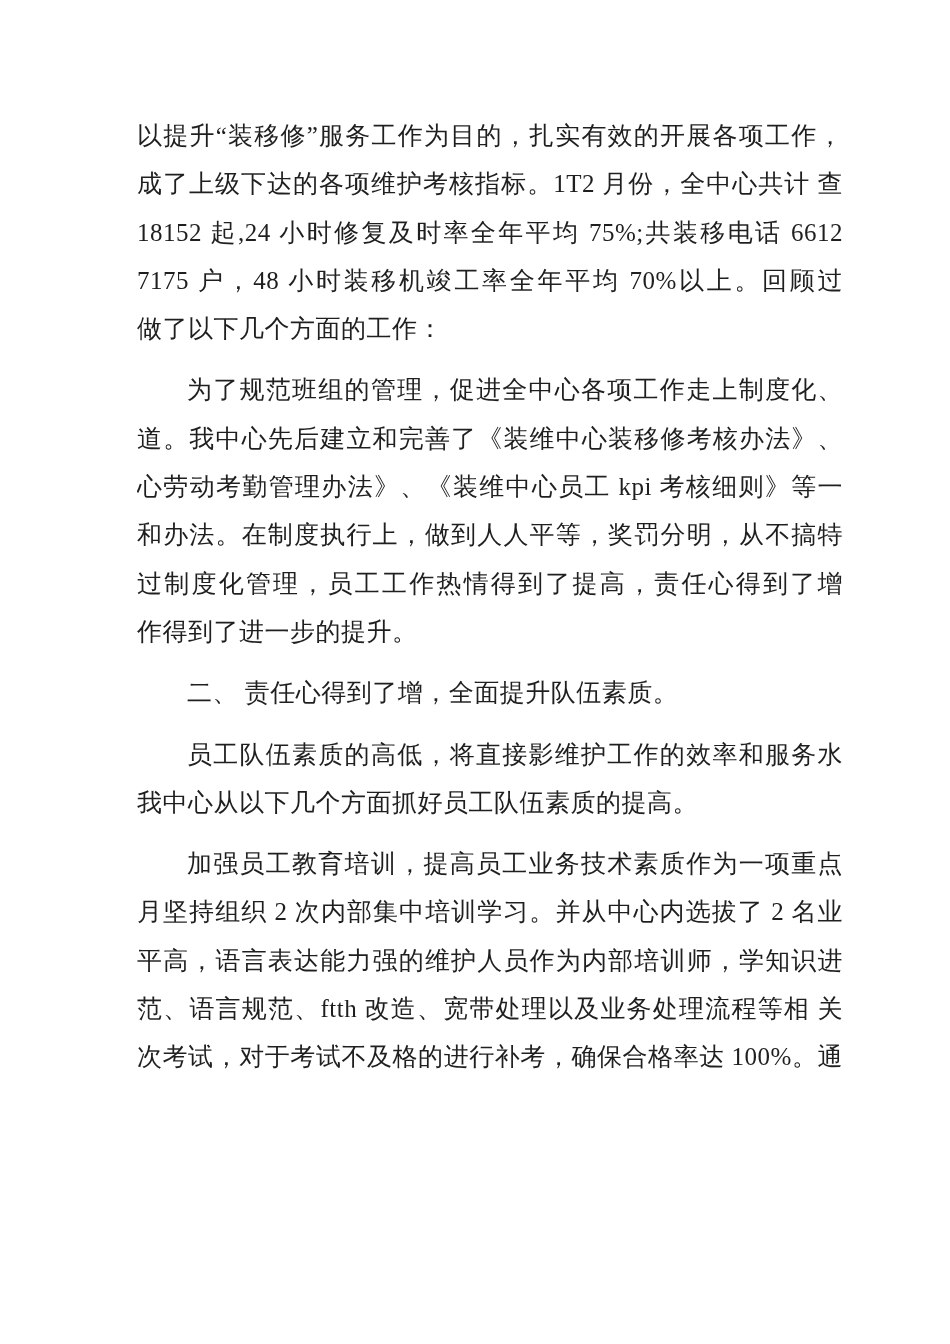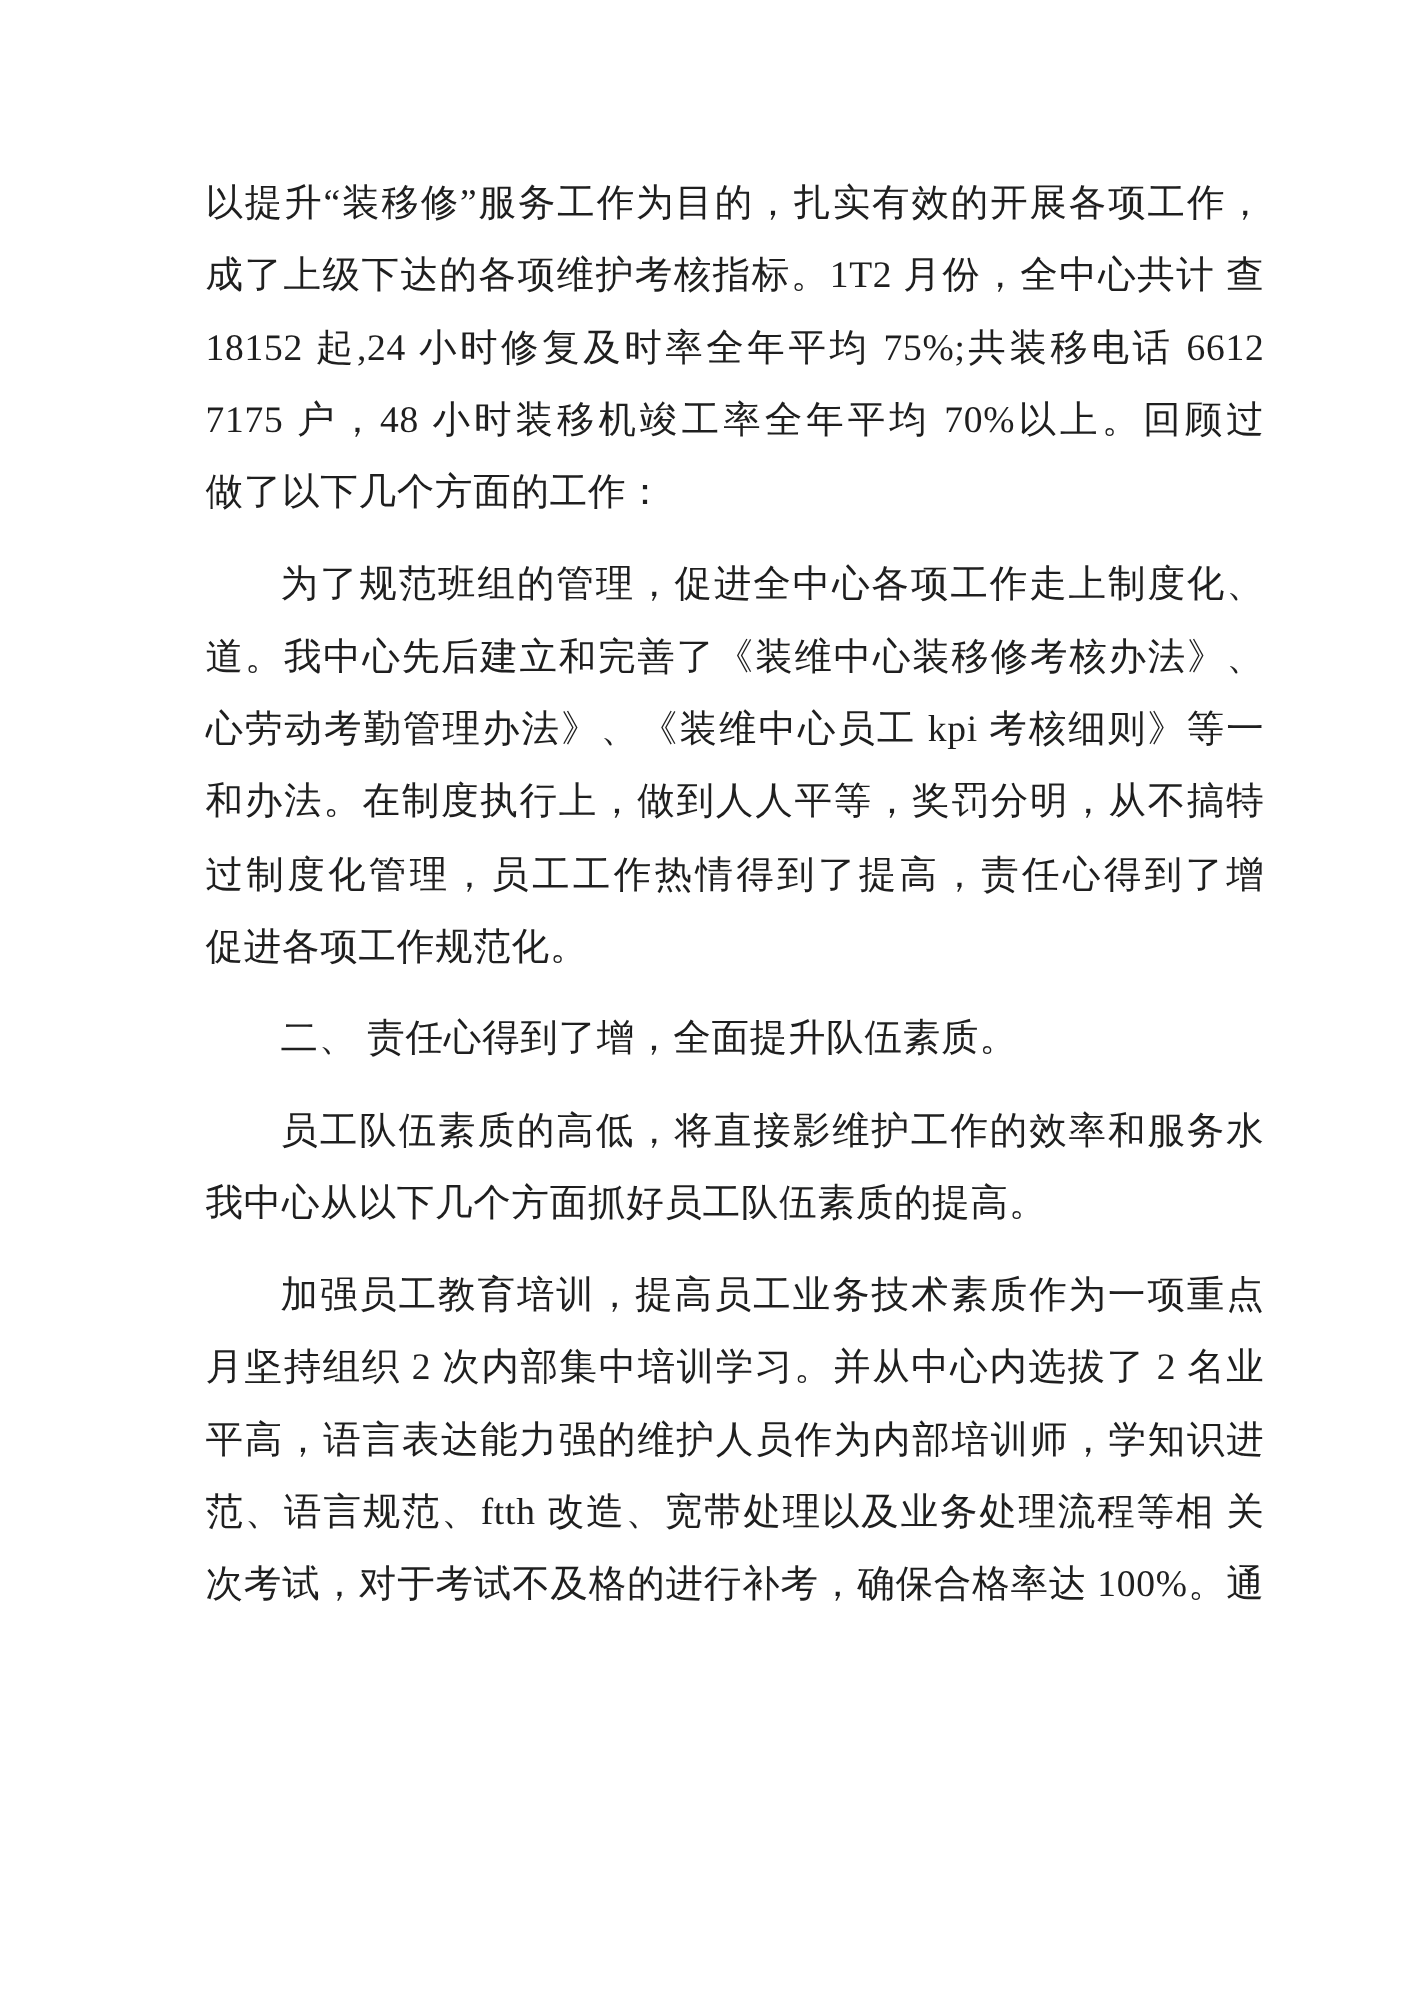--- a/index.html
+++ b/index.html
@@ -54,21 +54,21 @@
         <div class="line justify">18152 起,24 小时修复及时率全年平均 75%;共装移电话 6612 户、宽带</div>
         <div class="line justify">7175 户，48 小时装移机竣工率全年平均 70%以上。回顾过 去，我们主要</div>
         <div class="line plain">做了以下几个方面的工作：</div>
       </div>
       <div class="para indent">
         <div class="line justify">为了规范班组的管理，促进全中心各项工作走上制度化、规范化 的轨</div>
         <div class="line justify">道。我中心先后建立和完善了《装维中心装移修考核办法》、《装 维中</div>
         <div class="line justify">心劳动考勤管理办法》、《装维中心员工 kpi 考核细则》等一系 列制度</div>
         <div class="line justify">和办法。在制度执行上，做到人人平等，奖罚分明，从不搞特 殊化。通</div>
         <div class="line justify">过制度化管理，员工工作热情得到了提高，责任心得到了增 强，各项工</div>
-        <div class="line plain">促进各项工作规范化。</div>
+        <div class="line plain">作得到了进一步的提升。</div>
       </div>
       <div class="para indent">
         <div class="line plain">二、 责任心得到了增，全面提升队伍素质。</div>
       </div>
       <div class="para indent">
         <div class="line justify">员工队伍素质的高低，将直接影维护工作的效率和服务水平，为 此，</div>
         <div class="line plain">我中心从以下几个方面抓好员工队伍素质的提高。</div>
       </div>
       <div class="para indent">
         <div class="line justify">加强员工教育培训，提高员工业务技术素质作为一项重点工作来抓。 每</div>

